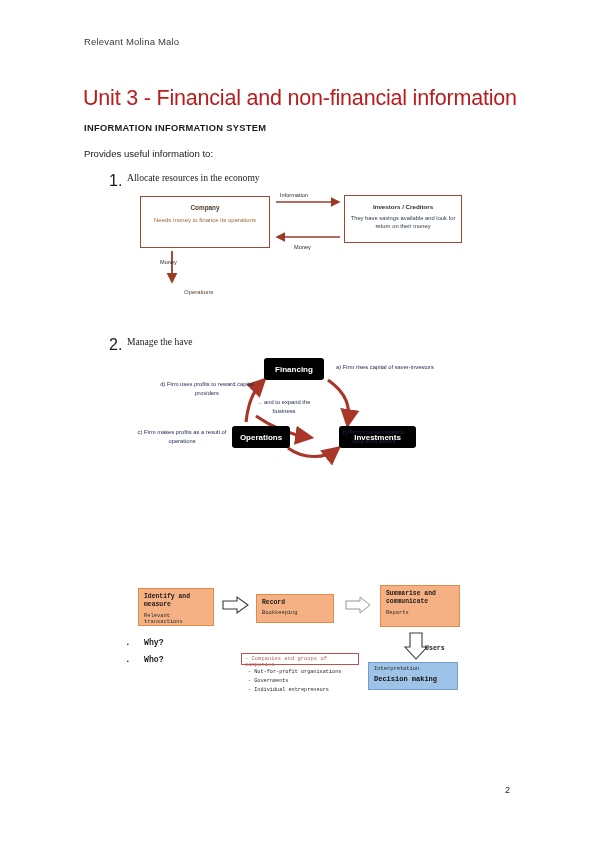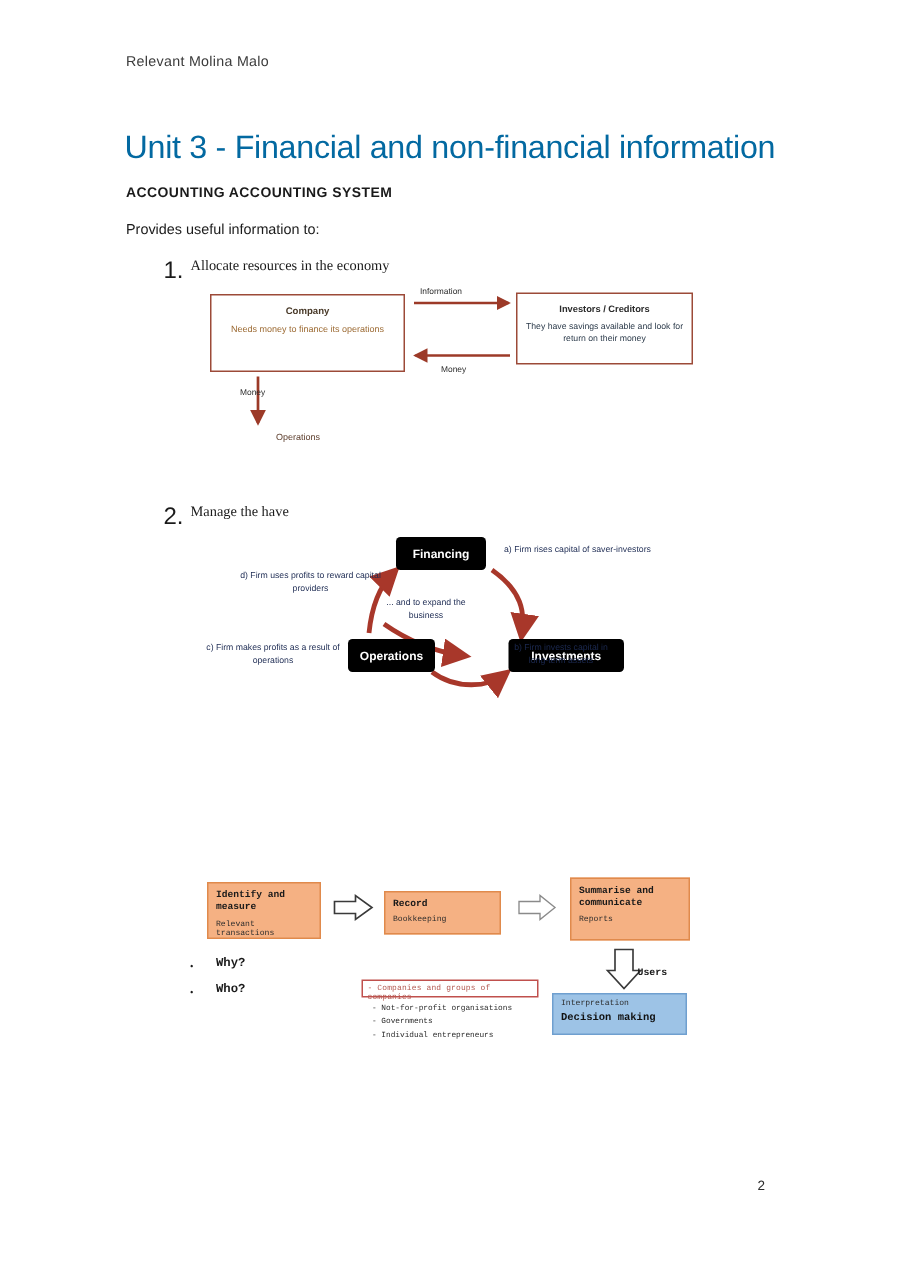--- a/index.html
+++ b/index.html
@@ -5,21 +5,21 @@
   html,body{margin:0;padding:0;}
   body{
     width:599px;height:848px;background:#ffffff;
     font-family:"Liberation Sans", sans-serif;
     color:#1a1a1a;overflow:hidden;position:relative;
   }
   .page{position:absolute;left:0;top:0;width:599px;height:848px;}
 
   .author{position:absolute;left:84px;top:36px;font-size:9.5px;color:#3b3b3b;letter-spacing:.2px;}
 
-  .title{position:absolute;left:83px;top:72px;font-size:21.5px;color:#0369a1;font-weight:400;letter-spacing:-.2px;white-space:nowrap;}
+  .title{position:absolute;left:83px;top:72px;font-size:21.5px;color:#b91c1c;font-weight:400;letter-spacing:-.2px;white-space:nowrap;}
 
   .sec-head{position:absolute;left:84px;top:123px;font-size:9.3px;font-weight:bold;letter-spacing:.3px;}
   .provides{position:absolute;left:84px;top:148px;font-size:9.6px;}
 
   .ol-item{position:absolute;font-size:9.6px;font-family:Liberation Serif, serif;}
   .ol-num{position:absolute;}
 
   
   .d1{position:absolute;left:136px;top:189px;width:340px;height:110px;}
   .d1 .box{position:absolute;border:1.4px solid #9c4a38;background:#ffffff;box-sizing:border-box;}
@@ -78,21 +78,21 @@
 </style>
 </head>
 <body>
 
 <div class="page">
 
   <div class="author">Relevant Molina Malo</div>
 
   <h1 class="title">Unit 3 - Financial and non-financial information</h1>
 
-  <div class="sec-head">ACCOUNTING ACCOUNTING SYSTEM</div>
+  <div class="sec-head">INFORMATION INFORMATION SYSTEM</div>
   <div class="provides">Provides useful information to:</div>
 
   <div class="ol-num" style="left:109px;top:172px;">1.</div>
   <div class="ol-item" style="left:127px;top:172px;">Allocate resources in the economy</div>
 
   <div class="ol-num" style="left:109px;top:336px;">2.</div>
   <div class="ol-item" style="left:127px;top:336px;">Manage the have</div>
 
   <div class="d1">
     <svg width="340" height="115">

